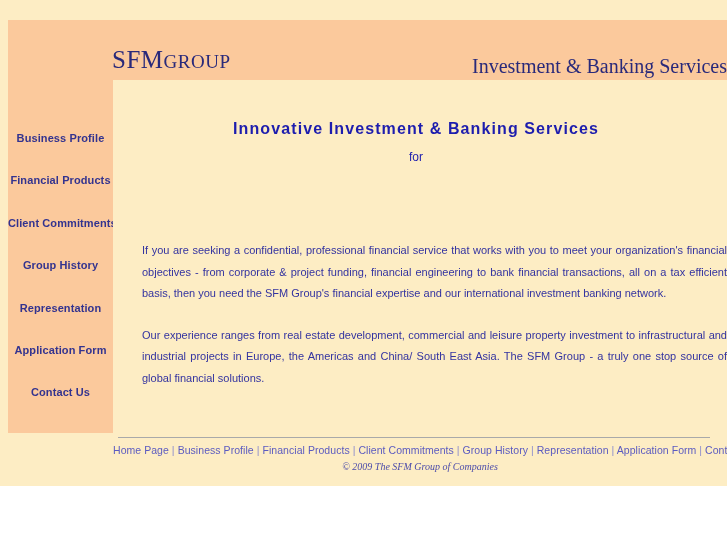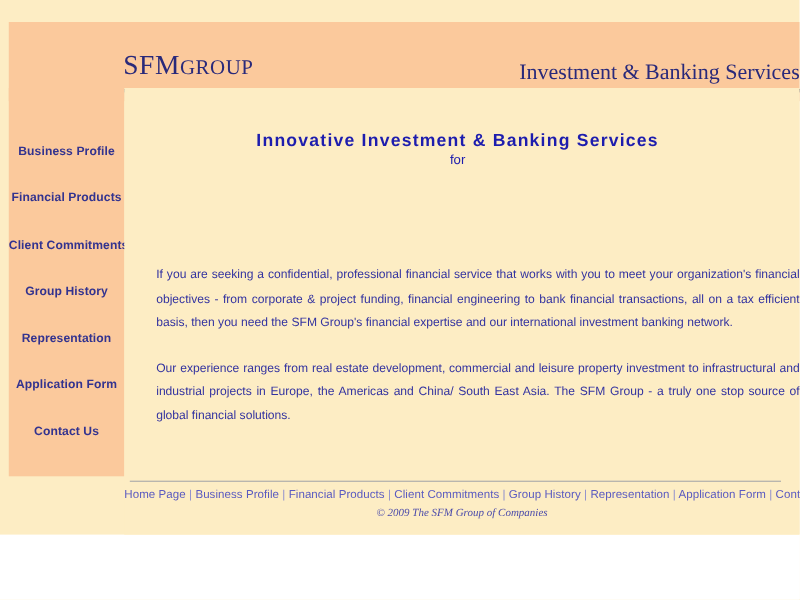--- a/index.html
+++ b/index.html
@@ -127,21 +127,21 @@
     font-size: 16px;
     font-weight: bold;
     letter-spacing: 1.1px;
     font-family: "Liberation Sans", sans-serif;
   }
   .head-line2 {
     color: #1d1dae;
     font-size: 12px;
     font-weight: normal;
     font-family: "Liberation Sans", sans-serif;
-    margin: 0 0 13px 0;
+    margin: 12px 0 13px 0;
   }
 
   #body-copy {
     position: absolute;
     left: 29px;
     top: 160px;
     width: 585px;
   }
   .para {
     color: #3333a0;

